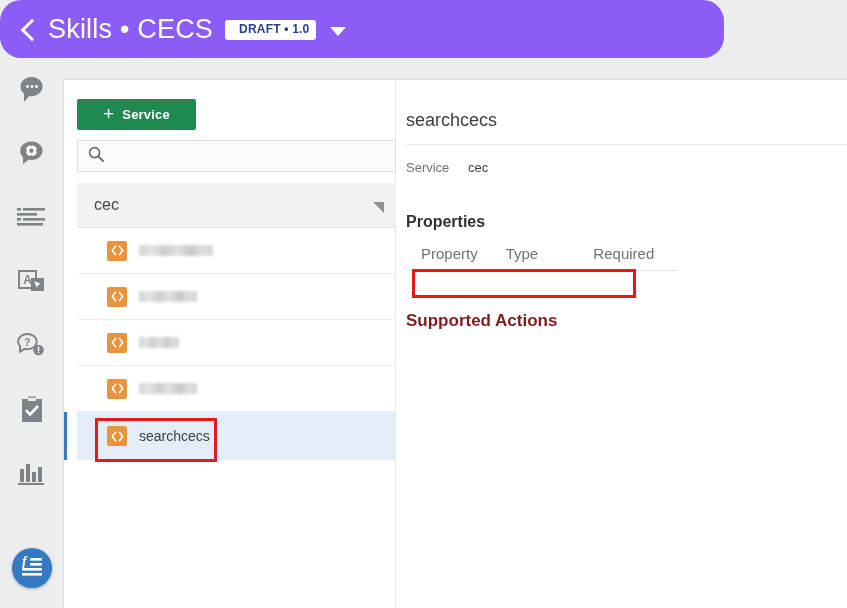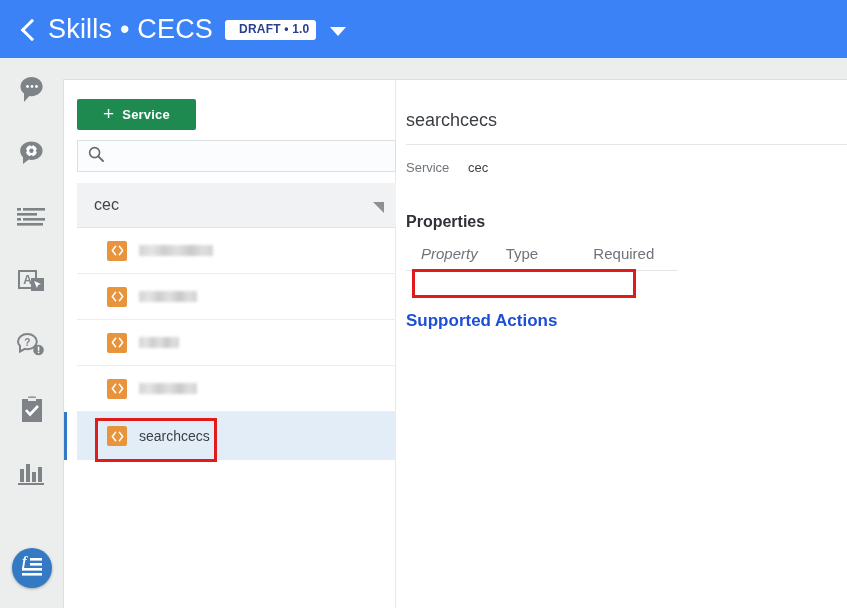--- a/index.html
+++ b/index.html
@@ -6,22 +6,22 @@
   html, body {
     width: 847px; height: 608px;
     background: #ffffff;
     font-family: "Liberation Sans", sans-serif;
     overflow: hidden;
   }
   #app { position: relative; width: 847px; height: 608px; background: #eceded; }
 
   
   .header {
-    position: absolute; left: 0; top: 0; width: 847px; height: 58px;
-    background: #3b82f6; display: flex; align-items: center; padding-left: 16px;
+    position: absolute; left: 0; top: 0; width: 724px; height: 58px;
+    background: #8b5cf6; display: flex; align-items: center; padding-left: 16px; border-radius: 21px;
   }
   .back-chevron {
     width: 26px; height: 30px; position: relative; cursor: pointer;
     flex: 0 0 auto; margin-right: 6px;
   }
   .back-chevron::before {
     content: ""; position: absolute; left: 8px; top: 8px;
     width: 13px; height: 13px;
     border-left: 3px solid #ffffff; border-bottom: 3px solid #ffffff;
     transform: rotate(45deg);
@@ -159,31 +159,31 @@
   .rule { height: 1px; background: #e4e6e8; width: 442px; }
   .svc-meta { display: flex; align-items: center; margin-top: 15px; }
   .svc-meta .k { font-size: 13px; color: #6f747a; width: 62px; }
   .svc-meta .v { font-size: 13px; color: #3b3e43; }
   .section-title {
     font-size: 16px; color: #2f3237; font-weight: 700; margin-top: 38px;
   }
   .props-table { margin-top: 14px; width: 272px; }
   .props-head { display: flex; padding-bottom: 8px; }
   .props-head span { font-size: 15px; color: #6f747a; }
-  .props-head .c1 { width: 100px; padding-left: 15px; font-style: italic; }
+  .props-head .c1 { width: 100px; padding-left: 15px; }
   .props-head .c2 { width: 72px; }
   .props-head .c3 { width: 85px; margin-left: 16px; }
   .props-divider { height: 1px; background: #e4e6e8; width: 272px; }
   .props-row { display: flex; padding-top: 10px; }
   .props-row span { font-size: 14px; color: #3b3e43; }
   .props-row .c1 { width: 100px; padding-left: 15px; }
   .props-row .c2 { width: 72px; }
   .props-row .c3 { width: 85px; }
   .section-title2 {
-    font-size: 17px; color: #1d4ed8; font-weight: 700; margin-top: 40px;
+    font-size: 17px; color: #7f1d1d; font-weight: 700; margin-top: 40px;
   }
 </style>
 </head>
 <body>
 
 <div id="app">
 
   <div class="header">
     <div class="back-chevron"></div>
     <div class="title">Skills • CECS</div>

